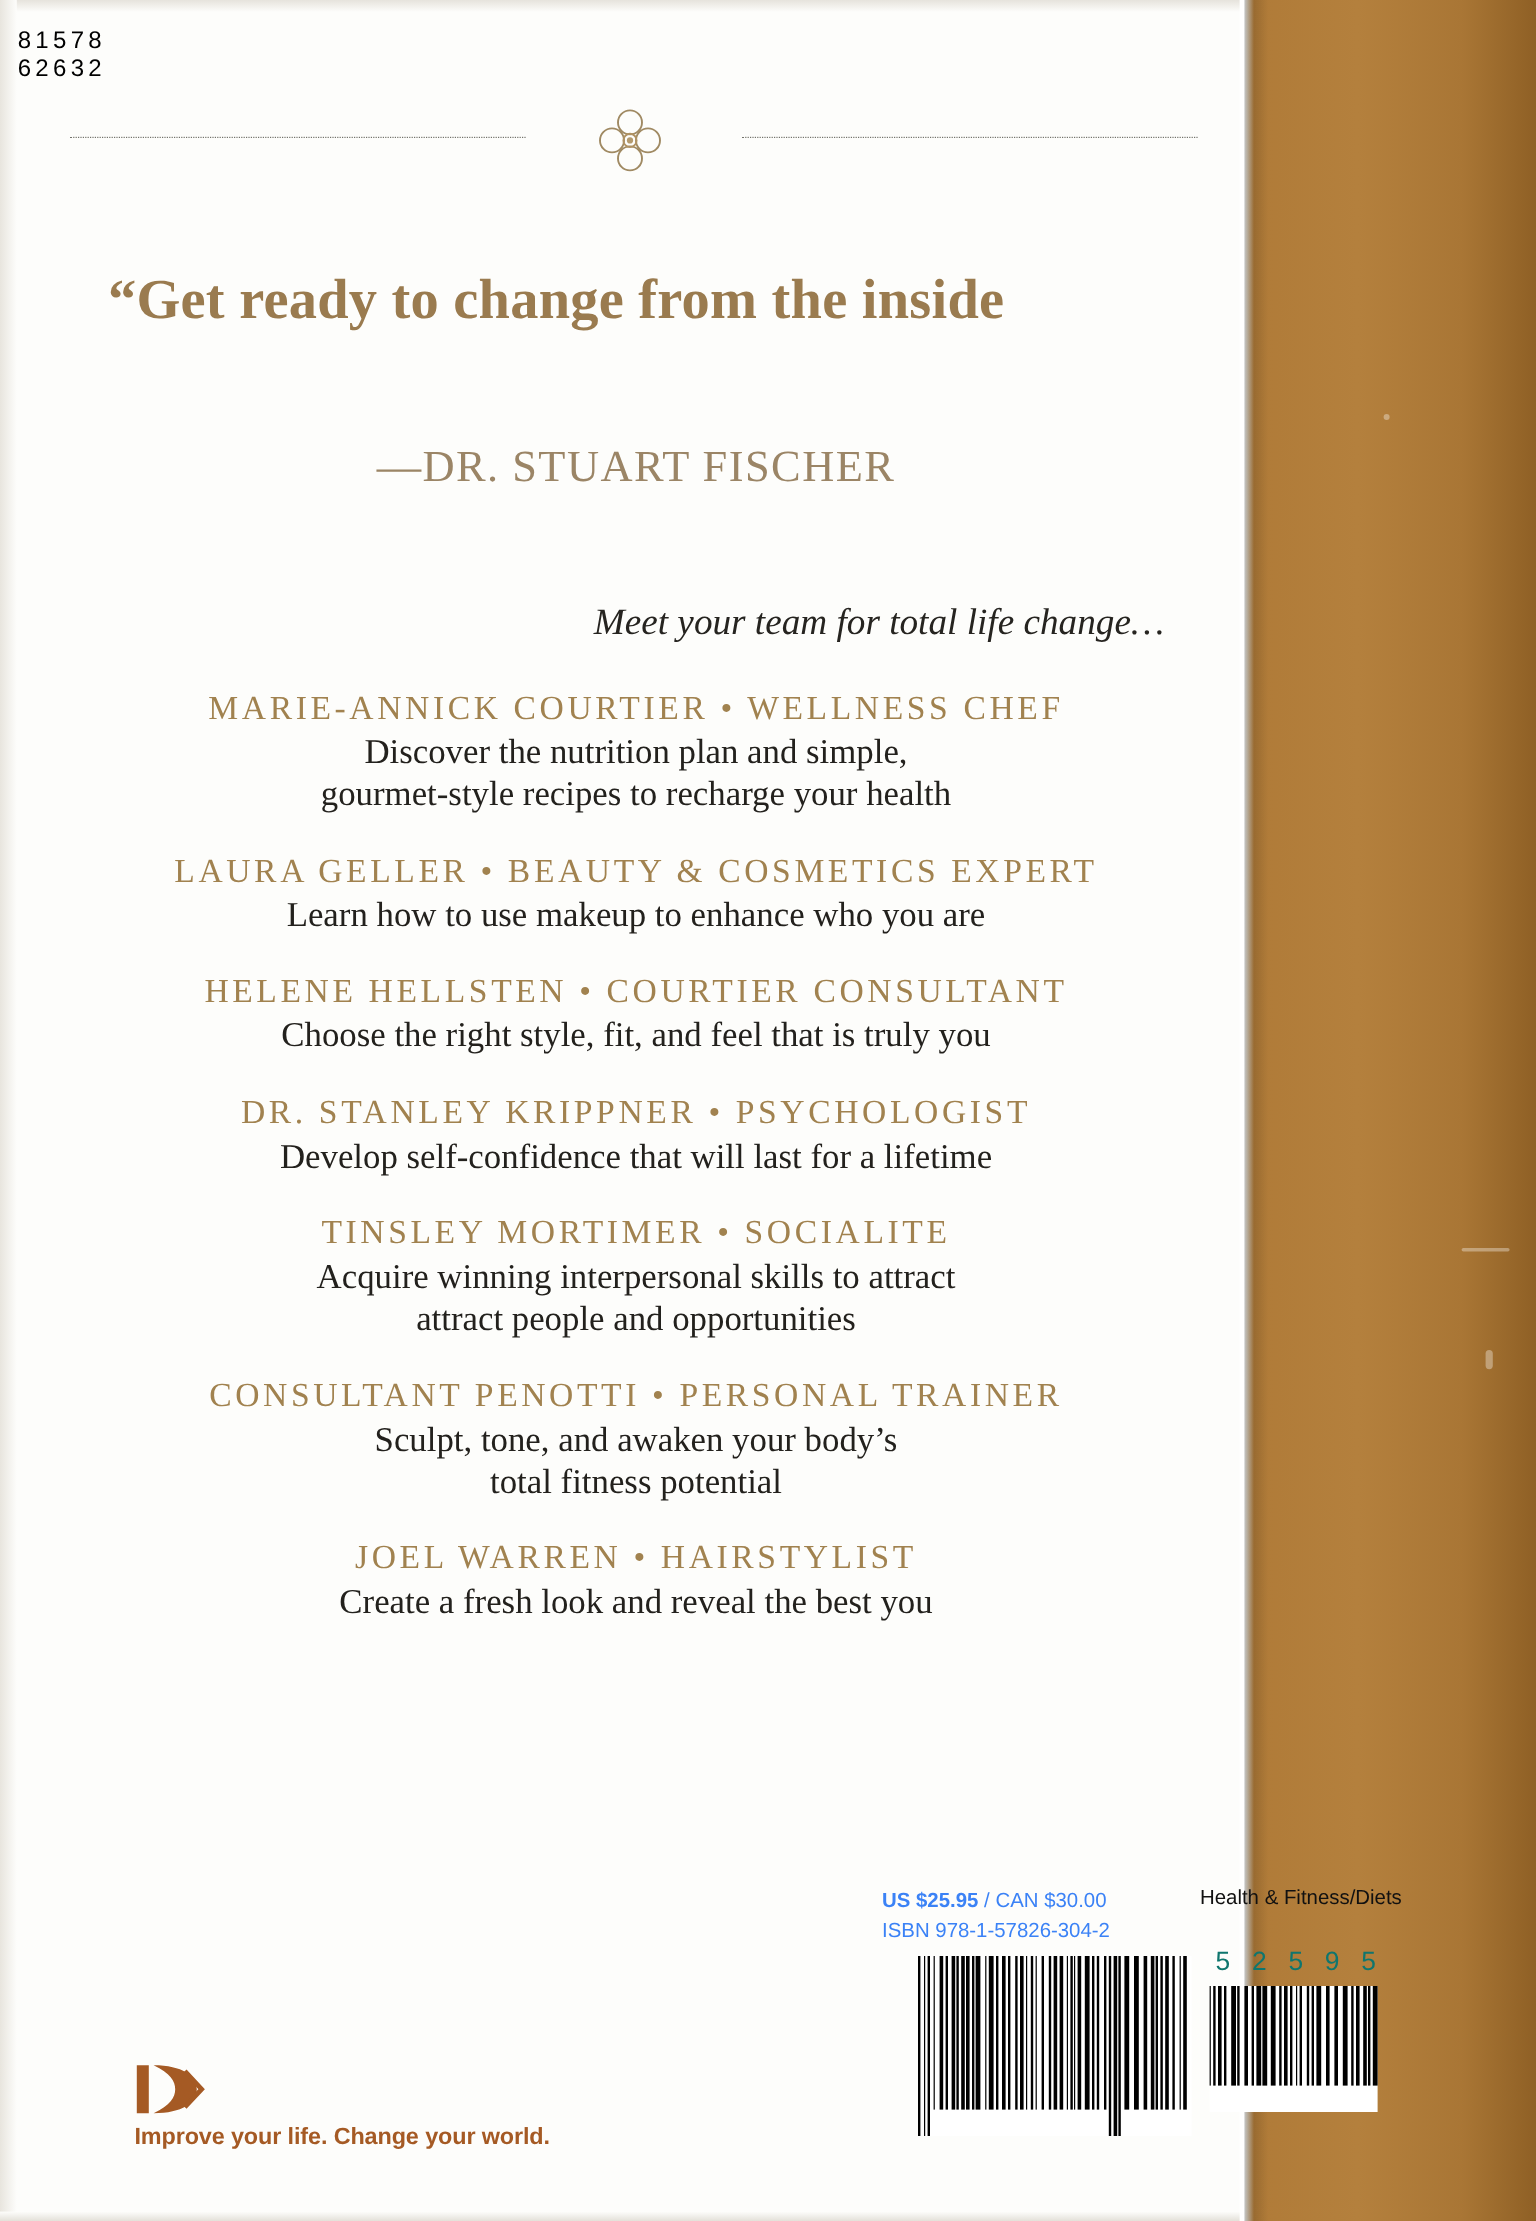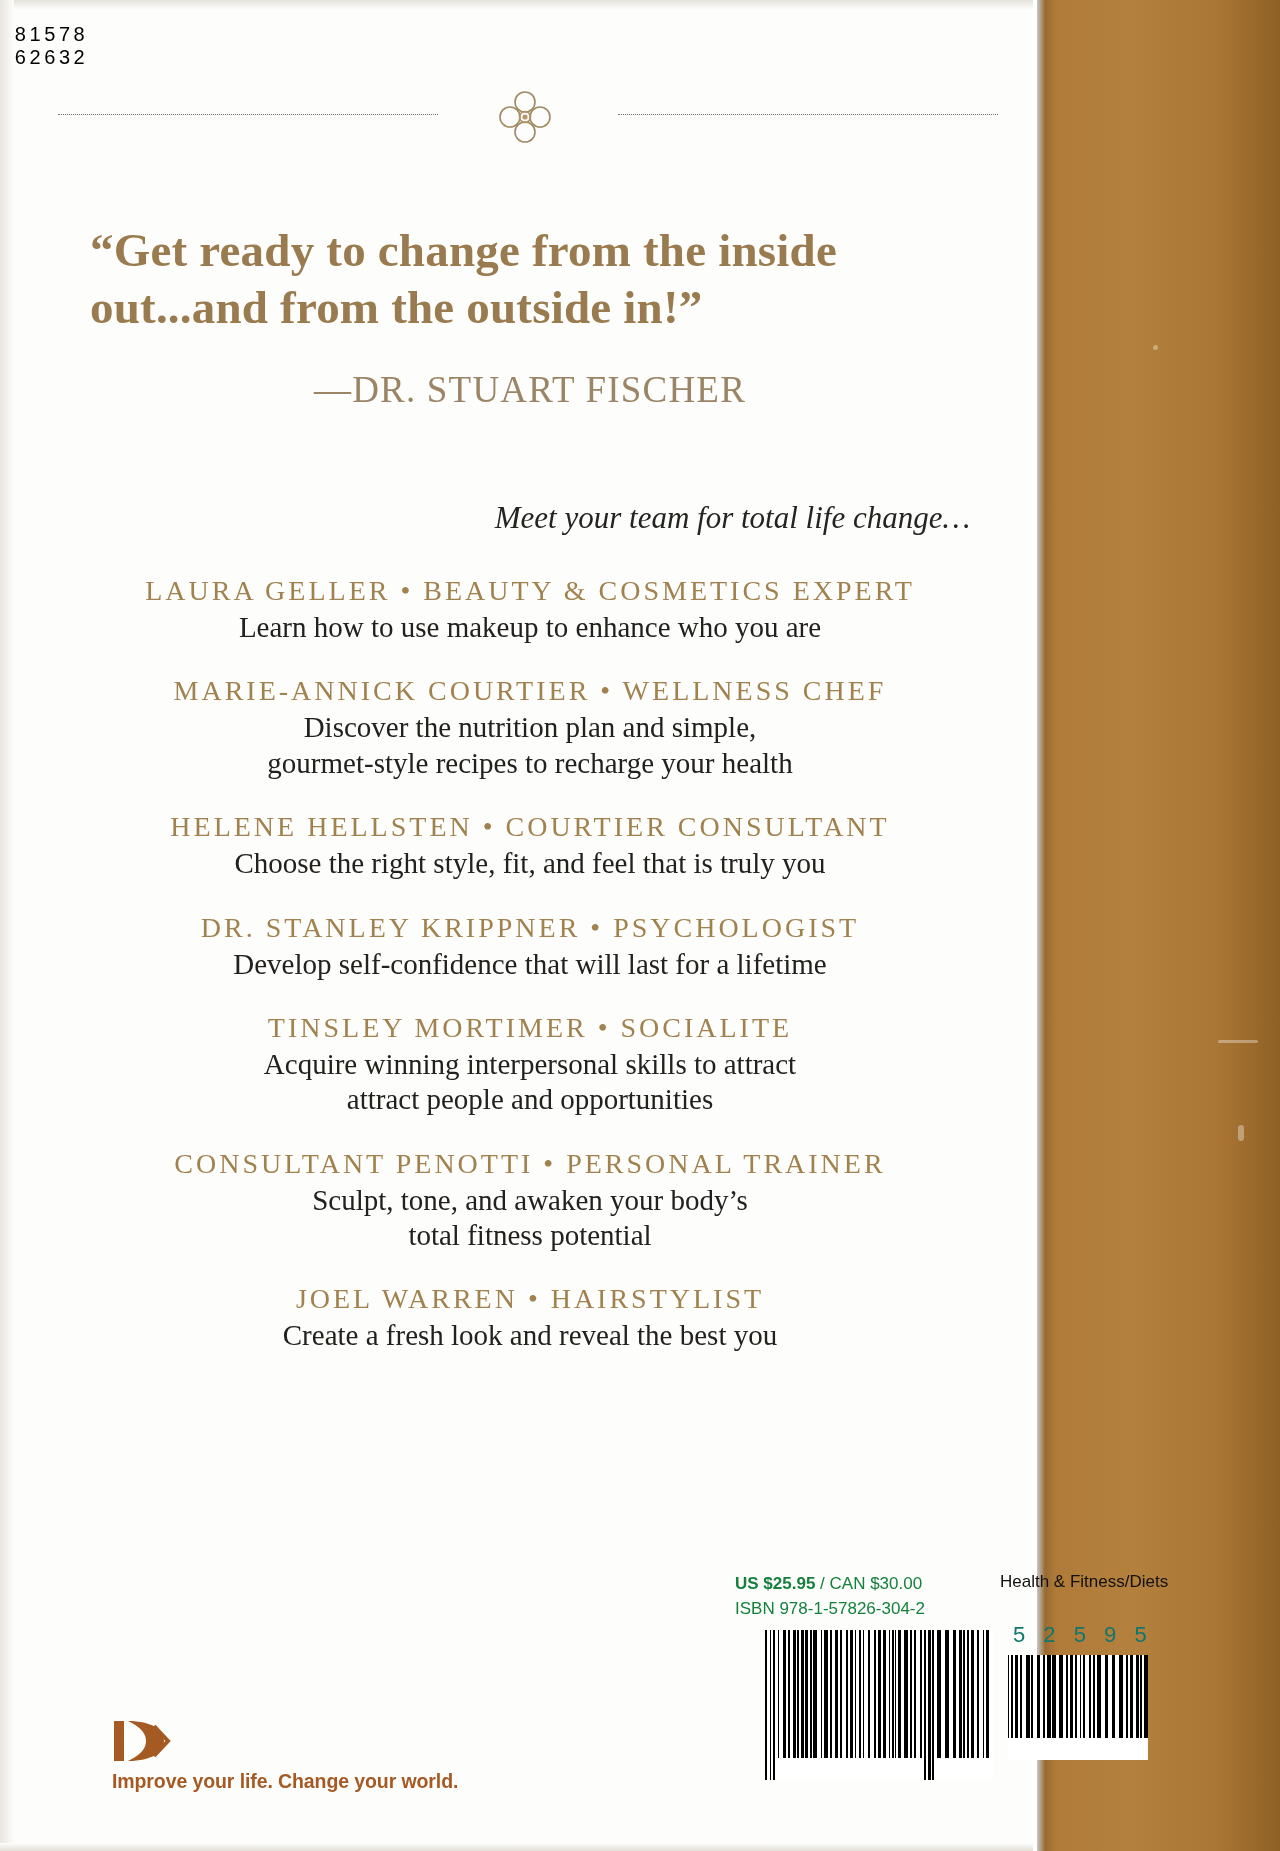--- a/index.html
+++ b/index.html
@@ -153,21 +153,21 @@
     margin-top: 3px;
   }
 
   
   .price-block {
     position: absolute;
     left: 735px;
     top: 1572px;
     font-family: "Liberation Sans", sans-serif;
     font-size: 17px;
-    color: #15803d;
+    color: #3b82f6;
     line-height: 1.45;
   }
   .price-block b { font-weight: 700; }
   .category {
     position: absolute;
     left: 1000px;
     top: 1572px;
     font-family: "Liberation Sans", sans-serif;
     font-size: 17px;
     color: #111;
@@ -271,37 +271,36 @@
           <circle cx="50" cy="31" r="10"></circle>
           <circle cx="35" cy="31" r="5.5" stroke="#b09263"></circle>
         </g>
         <circle cx="35" cy="31" r="2.6" fill="#b49a6d"></circle>
       </svg>
     </div>
   </div>
 
   <div class="quote">
     <div>“Get ready to change from the inside</div>
-    <div>out...and from the outside in!”</div>
   </div>
   <div class="attrib">—DR. STUART FISCHER</div>
 
   <div class="intro">Meet your team for total life change…</div>
 
   <div class="experts">
-
-    <div class="expert">
-      <div class="expert-name">LAURA GELLER • BEAUTY &amp; COSMETICS EXPERT</div>
-      <div class="expert-desc">Learn how to use makeup to enhance who you are</div>
-    </div>
 
     <div class="expert">
       <div class="expert-name">MARIE-ANNICK COURTIER • WELLNESS CHEF</div>
       <div class="expert-desc">Discover the nutrition plan and simple,</div>
       <div class="expert-desc" style="margin-top:0">gourmet-style recipes to recharge your health</div>
+    </div>
+
+    <div class="expert">
+      <div class="expert-name">LAURA GELLER • BEAUTY &amp; COSMETICS EXPERT</div>
+      <div class="expert-desc">Learn how to use makeup to enhance who you are</div>
     </div>
 
     <div class="expert">
       <div class="expert-name">HELENE HELLSTEN • COURTIER CONSULTANT</div>
       <div class="expert-desc">Choose the right style, fit, and feel that is truly you</div>
     </div>
 
     <div class="expert">
       <div class="expert-name">DR. STANLEY KRIPPNER • PSYCHOLOGIST</div>
       <div class="expert-desc">Develop self-confidence that will last for a lifetime</div>

